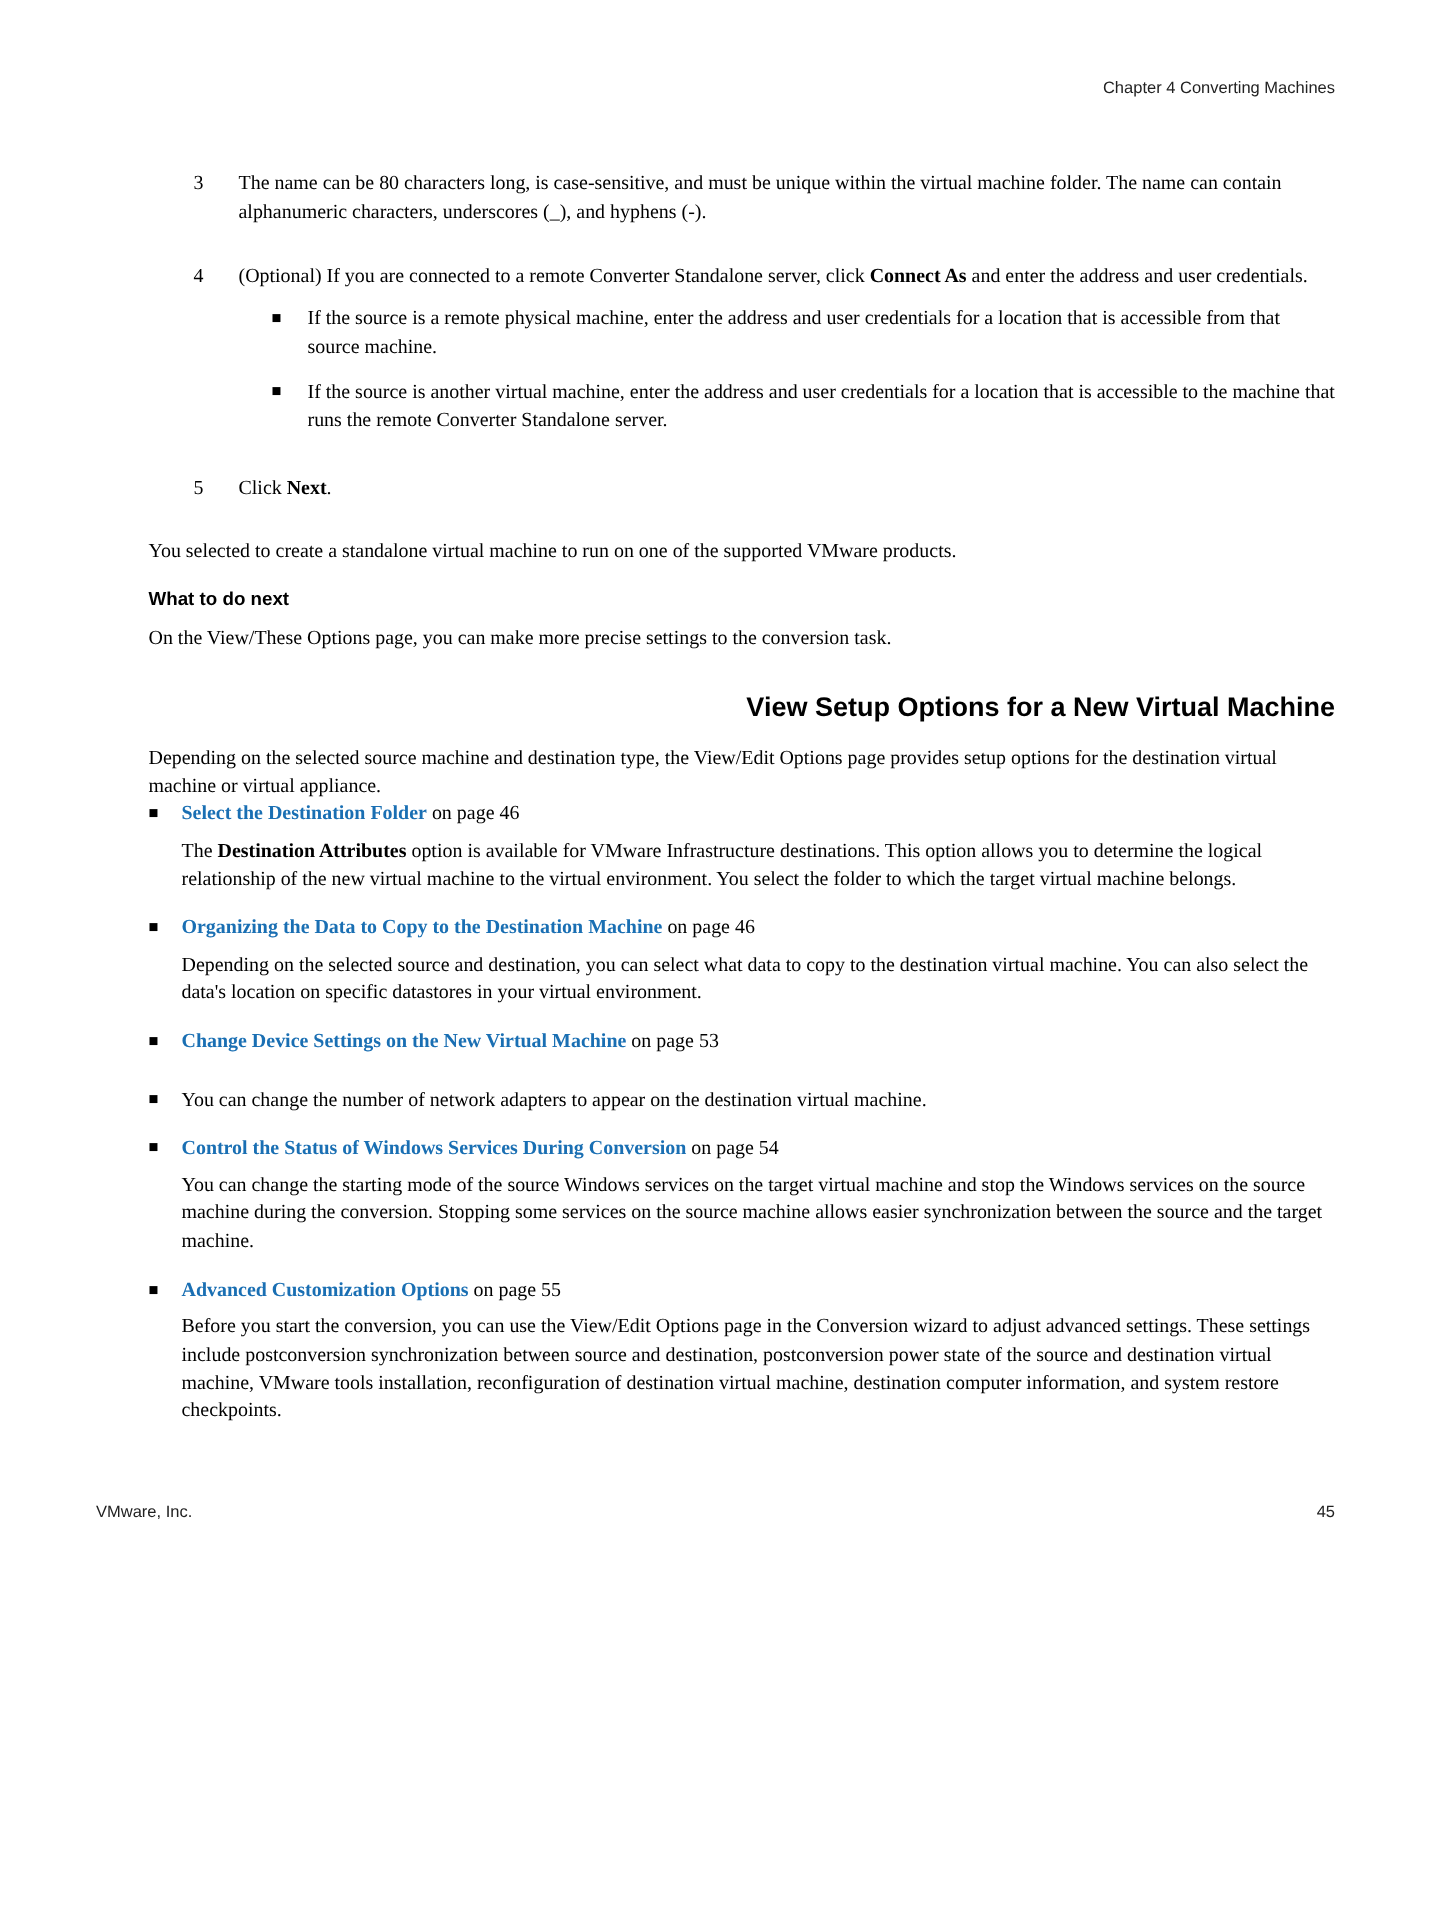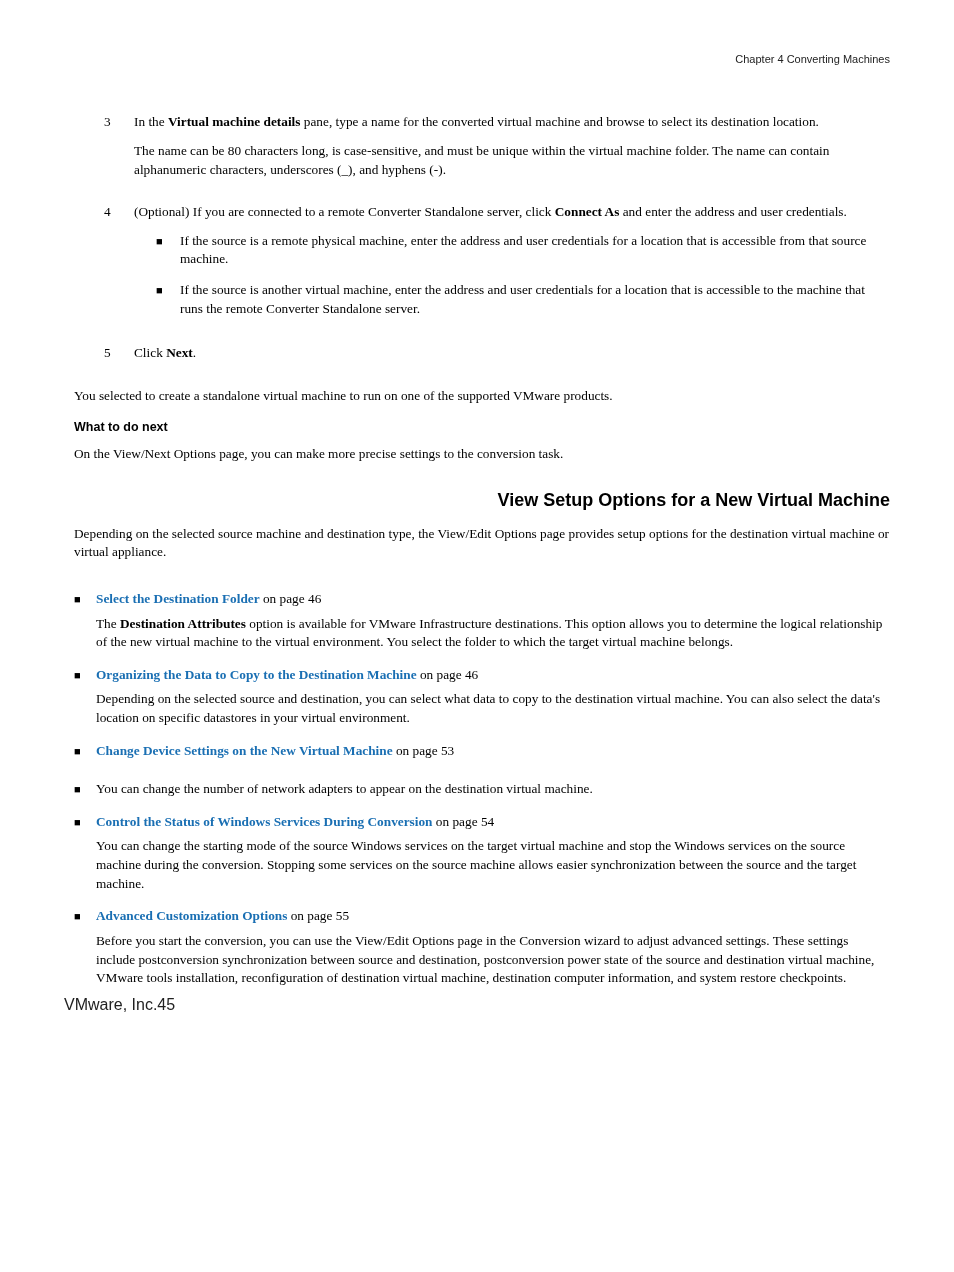--- a/index.html
+++ b/index.html
@@ -10,21 +10,21 @@
     font-family: "Palatino Linotype", "Book Antiqua", Palatino, Georgia, serif;
     color: #000;
     font-size: 13.3px;
     line-height: 1.4;
   }
   .page {
     width: 954px;
     height: 1056px;
     position: relative;
     box-sizing: border-box;
-    padding: 52px 64px 40px 44px;
+    padding: 52px 64px 40px 69px;
   }
   .header-right {
     text-align: right;
     font-family: Arial, Helvetica, sans-serif;
     font-size: 11px;
     color: #222;
     margin-bottom: 46px;
   }
   .content {
     margin-left: 60px;
@@ -78,21 +78,21 @@
   }
   h2.main-heading {
     font-family: Arial, Helvetica, sans-serif;
     font-weight: bold;
     font-size: 18px;
     margin: 24px 0 12px 0;
     margin-left: -36px;
     text-align: right;
   }
   .intro {
-    margin: 0 0 28px 0;
+    margin: 0 0 0 0;
   }
   ul.topics {
     list-style: none;
     padding: 0;
     margin: 0;
   }
   ul.topics > li {
     display: flex;
     margin-bottom: 14px;
   }
@@ -115,41 +115,41 @@
     color: #1a6fb3;
     text-decoration: none;
     font-weight: bold;
   }
   .footer {
     position: absolute;
     bottom: 40px;
     left: 64px;
     right: 64px;
     display: flex;
-    font-family: Arial, Helvetica, sans-serif;
-    font-size: 16px;
+    justify-content: space-between;
+    font-family: Arial, Helvetica, sans-serif;
+    font-size: 11px;
     color: #222;
   }
   strong { font-weight: bold; }
 </style>
 </head>
 <body>
 
 <div class="page">
 
   <div class="header-right">Chapter 4 Converting Machines</div>
 
   <div class="content">
 
     <ol class="steps">
 
       <li>
         <div class="step-num">3</div>
         <div class="step-body">
-          <p><span>In the </span><strong>Virtual machine details</strong><span> pane, type a name for the converted virtual machine and browse to select its destination location.</span></p>
           <p>The name can be 80 characters long, is case-sensitive, and must be unique within the virtual machine folder. The name can contain alphanumeric characters, underscores (_), and hyphens (-).</p>
         </div>
       </li>
 
       <li>
         <div class="step-num">4</div>
         <div class="step-body">
           <p><span>(Optional) If you are connected to a remote Converter Standalone server, click </span><strong>Connect As</strong><span> and enter the address and user credentials.</span></p>
           <ul class="sub">
             <li>
@@ -170,21 +170,21 @@
           <p><span>Click </span><strong>Next</strong><span>.</span></p>
         </div>
       </li>
 
     </ol>
 
     <p class="after-steps" style="margin-left:-30px;">You selected to create a standalone virtual machine to run on one of the supported VMware products.</p>
 
     <div class="section-h" style="margin-left:-30px;margin-top:12px;">What to do next</div>
 
-    <p class="after-steps" style="margin-left:-30px;">On the View/Next Options page, you can make more precise settings to the conversion task.</p>
+    <p class="after-steps" style="margin-left:-30px;">On the View/These Options page, you can make more precise settings to the conversion task.</p>
 
     <h2 class="main-heading">View Setup Options for a New Virtual Machine</h2>
 
     <p class="intro" style="margin-left:-30px;">Depending on the selected source machine and destination type, the View/Edit Options page provides setup options for the destination virtual machine or virtual appliance.</p>
 
     <ul class="topics" style="margin-left:-30px;">
 
       <li>
         <div class="bullet">■</div>
         <div class="li-body">

